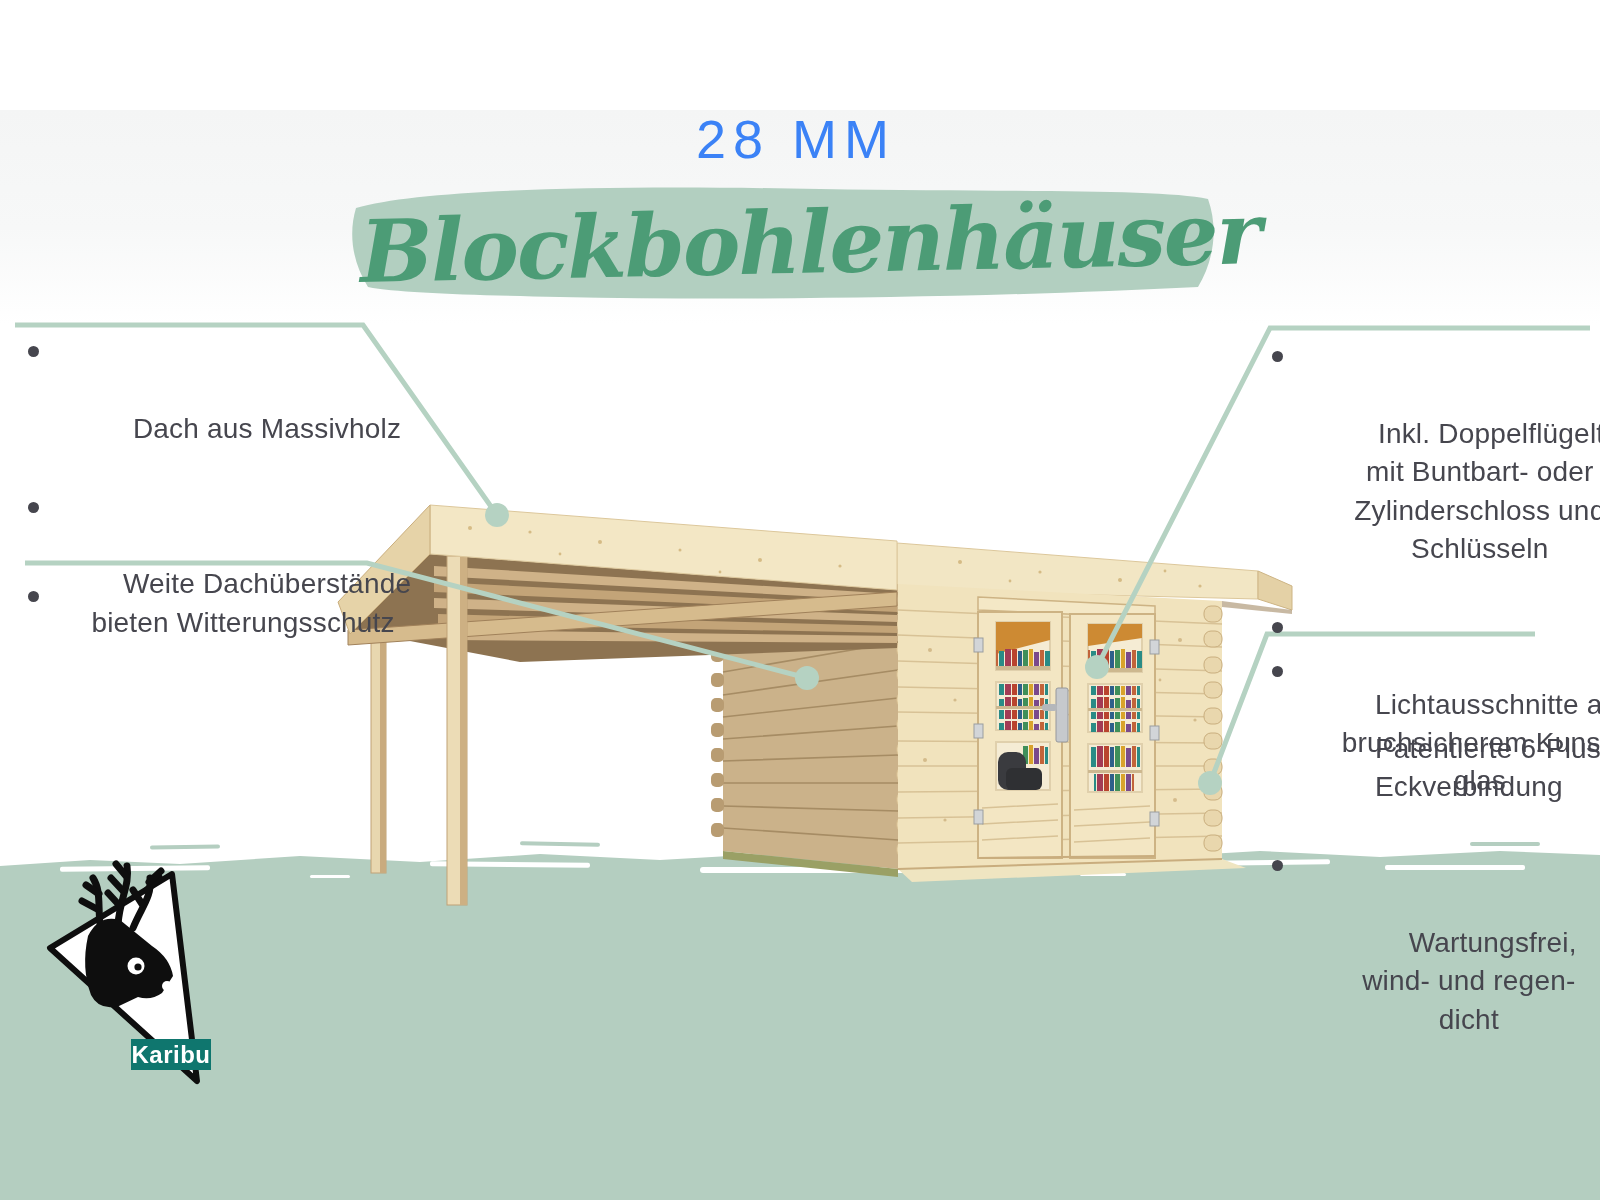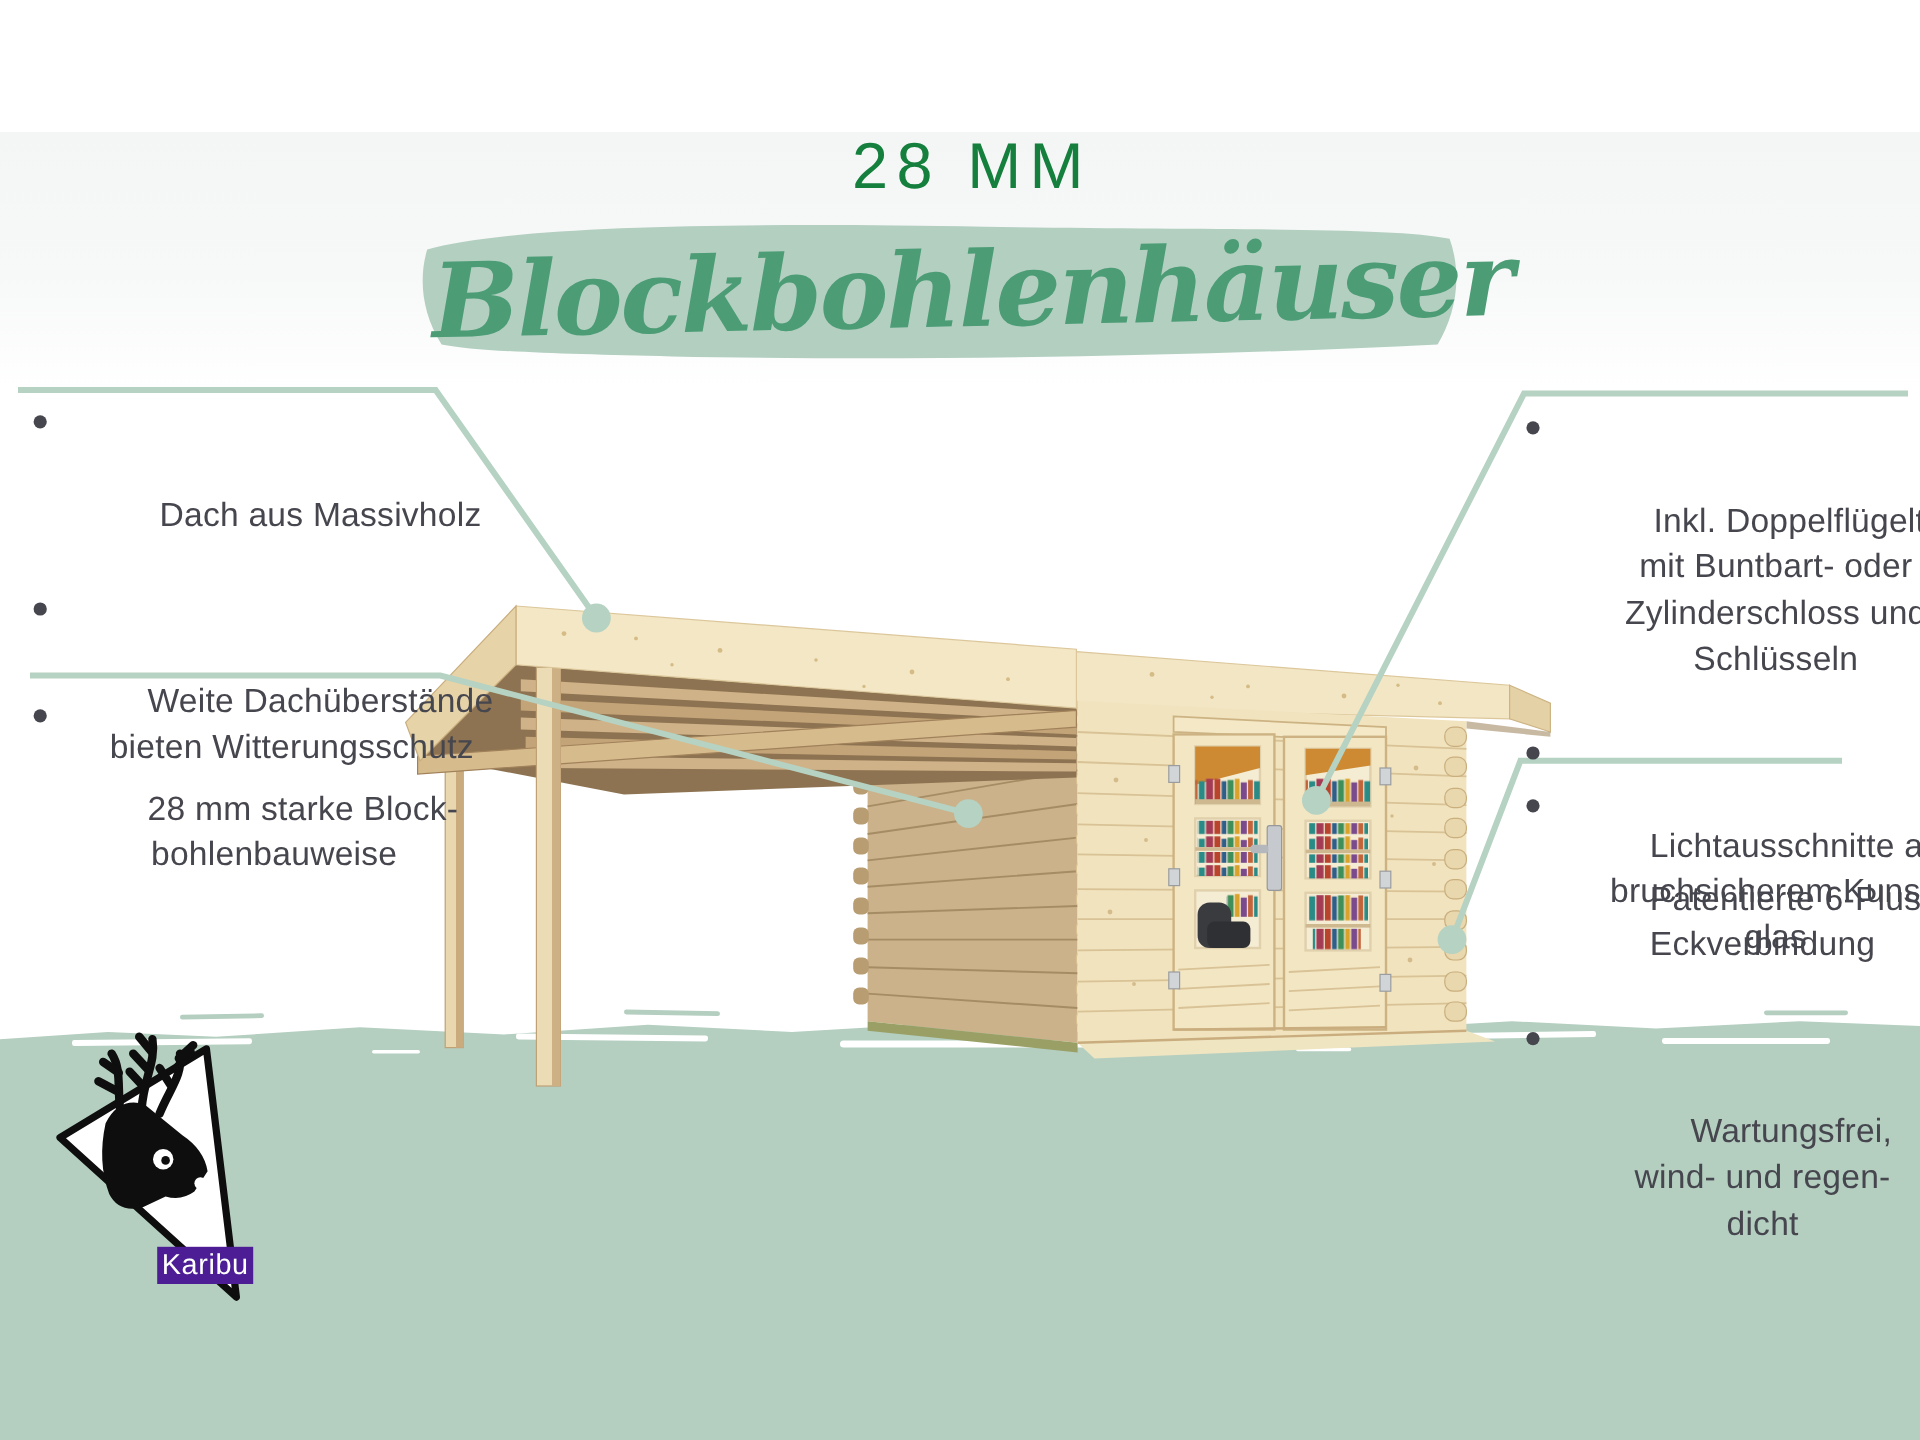--- a/index.html
+++ b/index.html
@@ -1,38 +1,38 @@
 <!DOCTYPE html>
 <html><head>
 <meta charset="utf-8">
 <style>
   html,body{margin:0;padding:0;background:#fff;}
   #stage{position:relative;width:1600px;height:1200px;overflow:hidden;background:#ffffff;
          font-family:"Liberation Sans",sans-serif;}
   #grayband{position:absolute;left:0;top:110px;width:1600px;height:215px;
             background:linear-gradient(to bottom,#f4f5f5 0%,#f7f8f8 55%,#ffffff 100%);}
   #mainsvg{position:absolute;left:0;top:0;width:1600px;height:1200px;}
-  .title{position:absolute;left:610px;top:108px;width:400px;text-align:center;
-         font-size:54px;letter-spacing:7px;color:#15803d;font-weight:400;}
+  .title{position:absolute;left:596px;top:108px;width:400px;text-align:center;
+         font-size:54px;letter-spacing:7px;color:#3b82f6;font-weight:400;}
   .script-heading{position:absolute;left:360px;top:192px;width:860px;text-align:center;
          font-family:"DejaVu Serif",serif;font-style:italic;font-weight:700;
          font-size:86px;letter-spacing:-2px;color:#4c9c76;transform:rotate(-1.2deg);}
   .co-block{position:absolute;font-size:28px;line-height:38.4px;color:#46464e;letter-spacing:.2px;text-align:center;}
   .co-item{position:relative;white-space:pre;margin-bottom:2px;}
   .co-left .co-item{padding-left:55px;}
   .co-right .co-item{padding-left:69px;}
   .bullet{position:absolute;left:8px;top:13px;width:11px;height:11px;border-radius:50%;
           background:#46464e;}
   .co-right .bullet{left:14px;}
   #lt{left:20px;top:333px;}
   #lb{left:20px;top:578px;}
   #rt{left:1258px;top:338px;}
   #rb{left:1258px;top:653px;}
   #karibu-label{position:absolute;left:131px;top:1039px;width:80px;height:31px;
-        background:#4c1d95;color:#ffffff;font-weight:400;font-size:24px;
+        background:#0f766e;color:#ffffff;font-weight:700;font-size:24px;
         display:flex;align-items:center;justify-content:center;letter-spacing:.5px;}
 </style>
 </head>
 <body>
 
 <div id="stage">
 
   <div id="grayband"></div>
 
   <svg id="mainsvg" viewBox="0 0 1600 1200" xmlns="http://www.w3.org/2000/svg">
@@ -295,22 +295,20 @@
     <div class="co-item">
       <span class="bullet"></span>
       <span>Weite Dachüberstände
 bieten Witterungsschutz</span>
     </div>
   </div>
 
   <div id="lb" class="co-block co-left">
     <div class="co-item">
       <span class="bullet"></span>
-      <span>28 mm starke Block-
-bohlenbauweise</span>
     </div>
   </div>
 
   <div id="rt" class="co-block co-right">
     <div class="co-item">
       <span class="bullet"></span>
       <span>Inkl. Doppelflügeltür
 mit Buntbart- oder
 Zylinderschloss und
 Schlüsseln</span>

